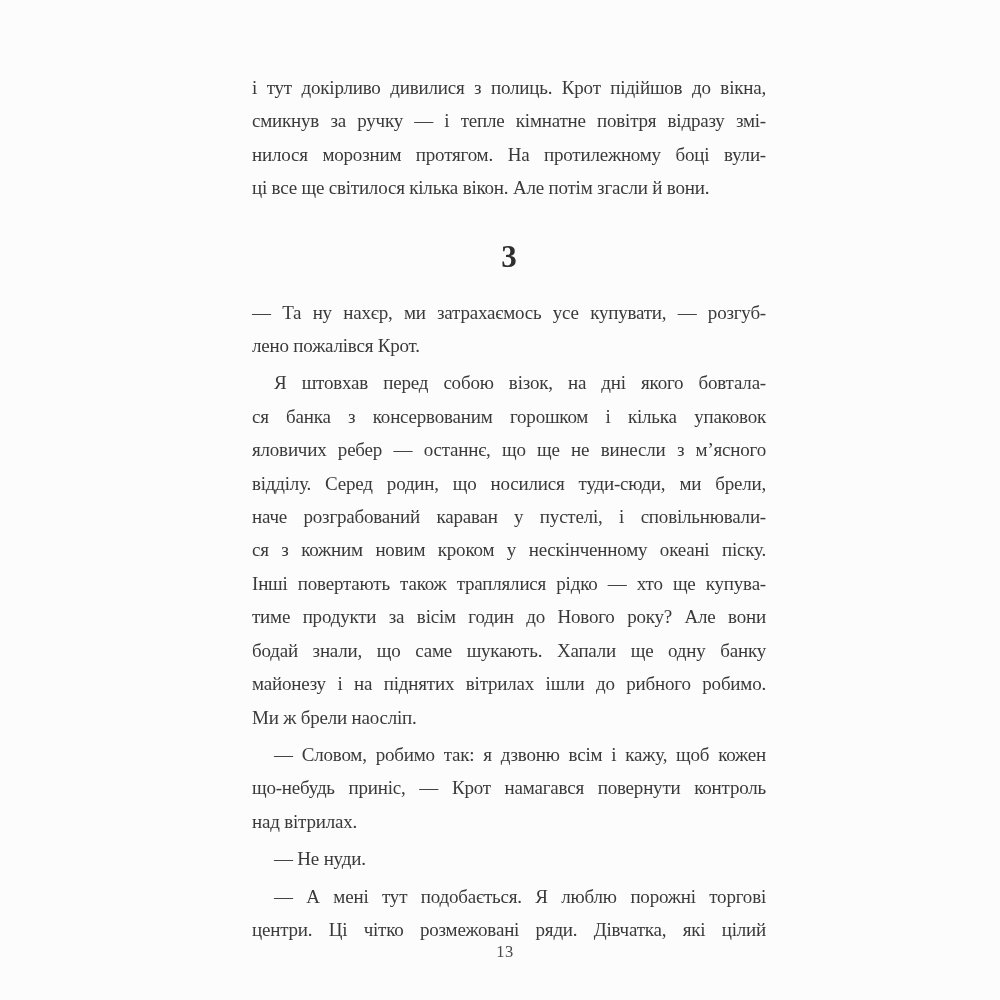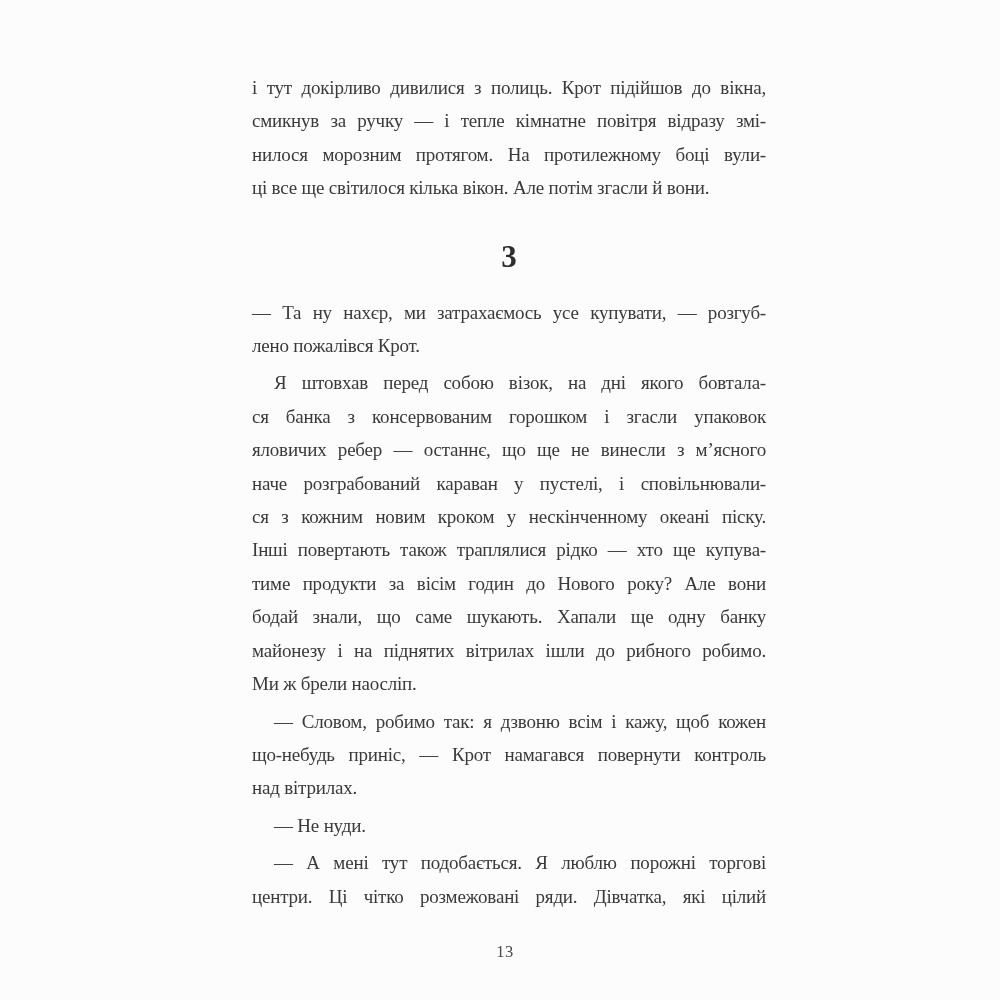--- a/index.html
+++ b/index.html
@@ -75,22 +75,23 @@
 
     <div class="chapter-heading">3</div>
 
     <div class="paragraph">
       <div class="line">— Та ну нахєр, ми затрахаємось усе купувати, — розгуб-</div>
       <div class="line pl">лено пожалівся Крот.</div>
     </div>
 
     <div class="paragraph">
       <div class="line ind">Я штовхав перед собою візок, на дні якого бовтала-</div>
-      <div class="line">ся банка з консервованим горошком і згасли упаковок</div>
+      <div class="line">ся банка з консервованим горошком і кілька упаковок</div>
       <div class="line">яловичих ребер — останнє, що ще не винесли з м’ясного</div>
+      <div class="line">відділу. Серед родин, що носилися туди-сюди, ми брели,</div>
       <div class="line">наче розграбований караван у пустелі, і сповільнювали-</div>
       <div class="line">ся з кожним новим кроком у нескінченному океані піску.</div>
       <div class="line">Інші повертають також траплялися рідко — хто ще купува-</div>
       <div class="line">тиме продукти за вісім годин до Нового року? Але вони</div>
       <div class="line">бодай знали, що саме шукають. Хапали ще одну банку</div>
       <div class="line">майонезу і на піднятих вітрилах ішли до рибного робимо.</div>
       <div class="line pl">Ми ж брели наосліп.</div>
     </div>
 
     <div class="paragraph">

